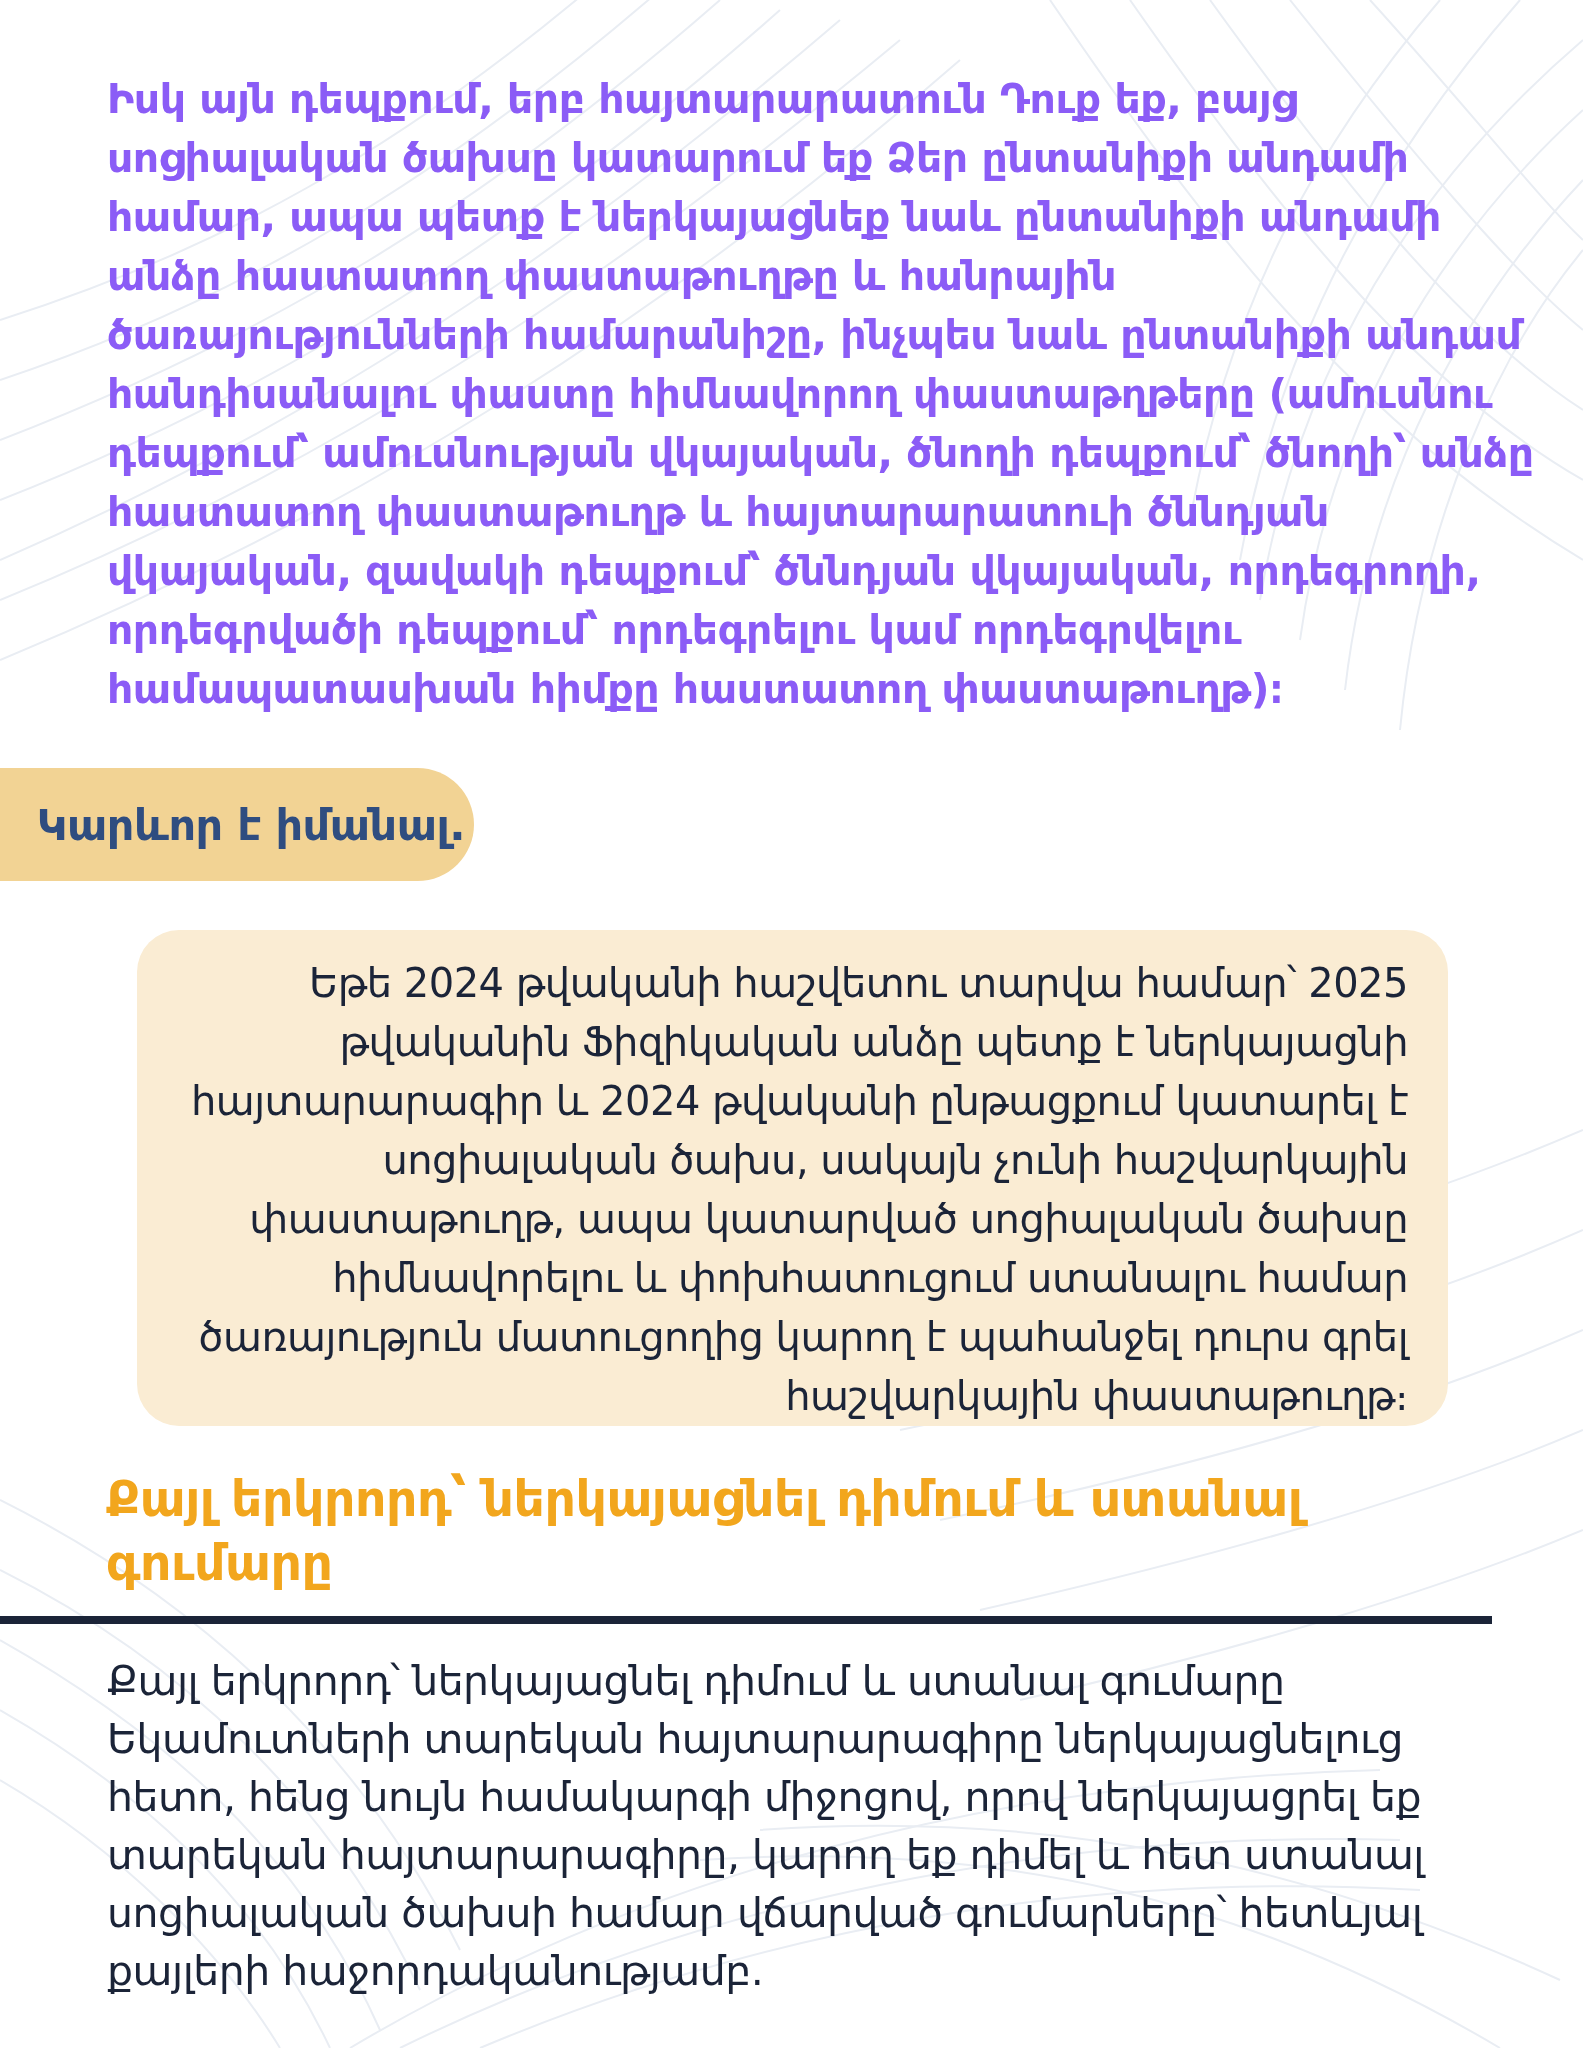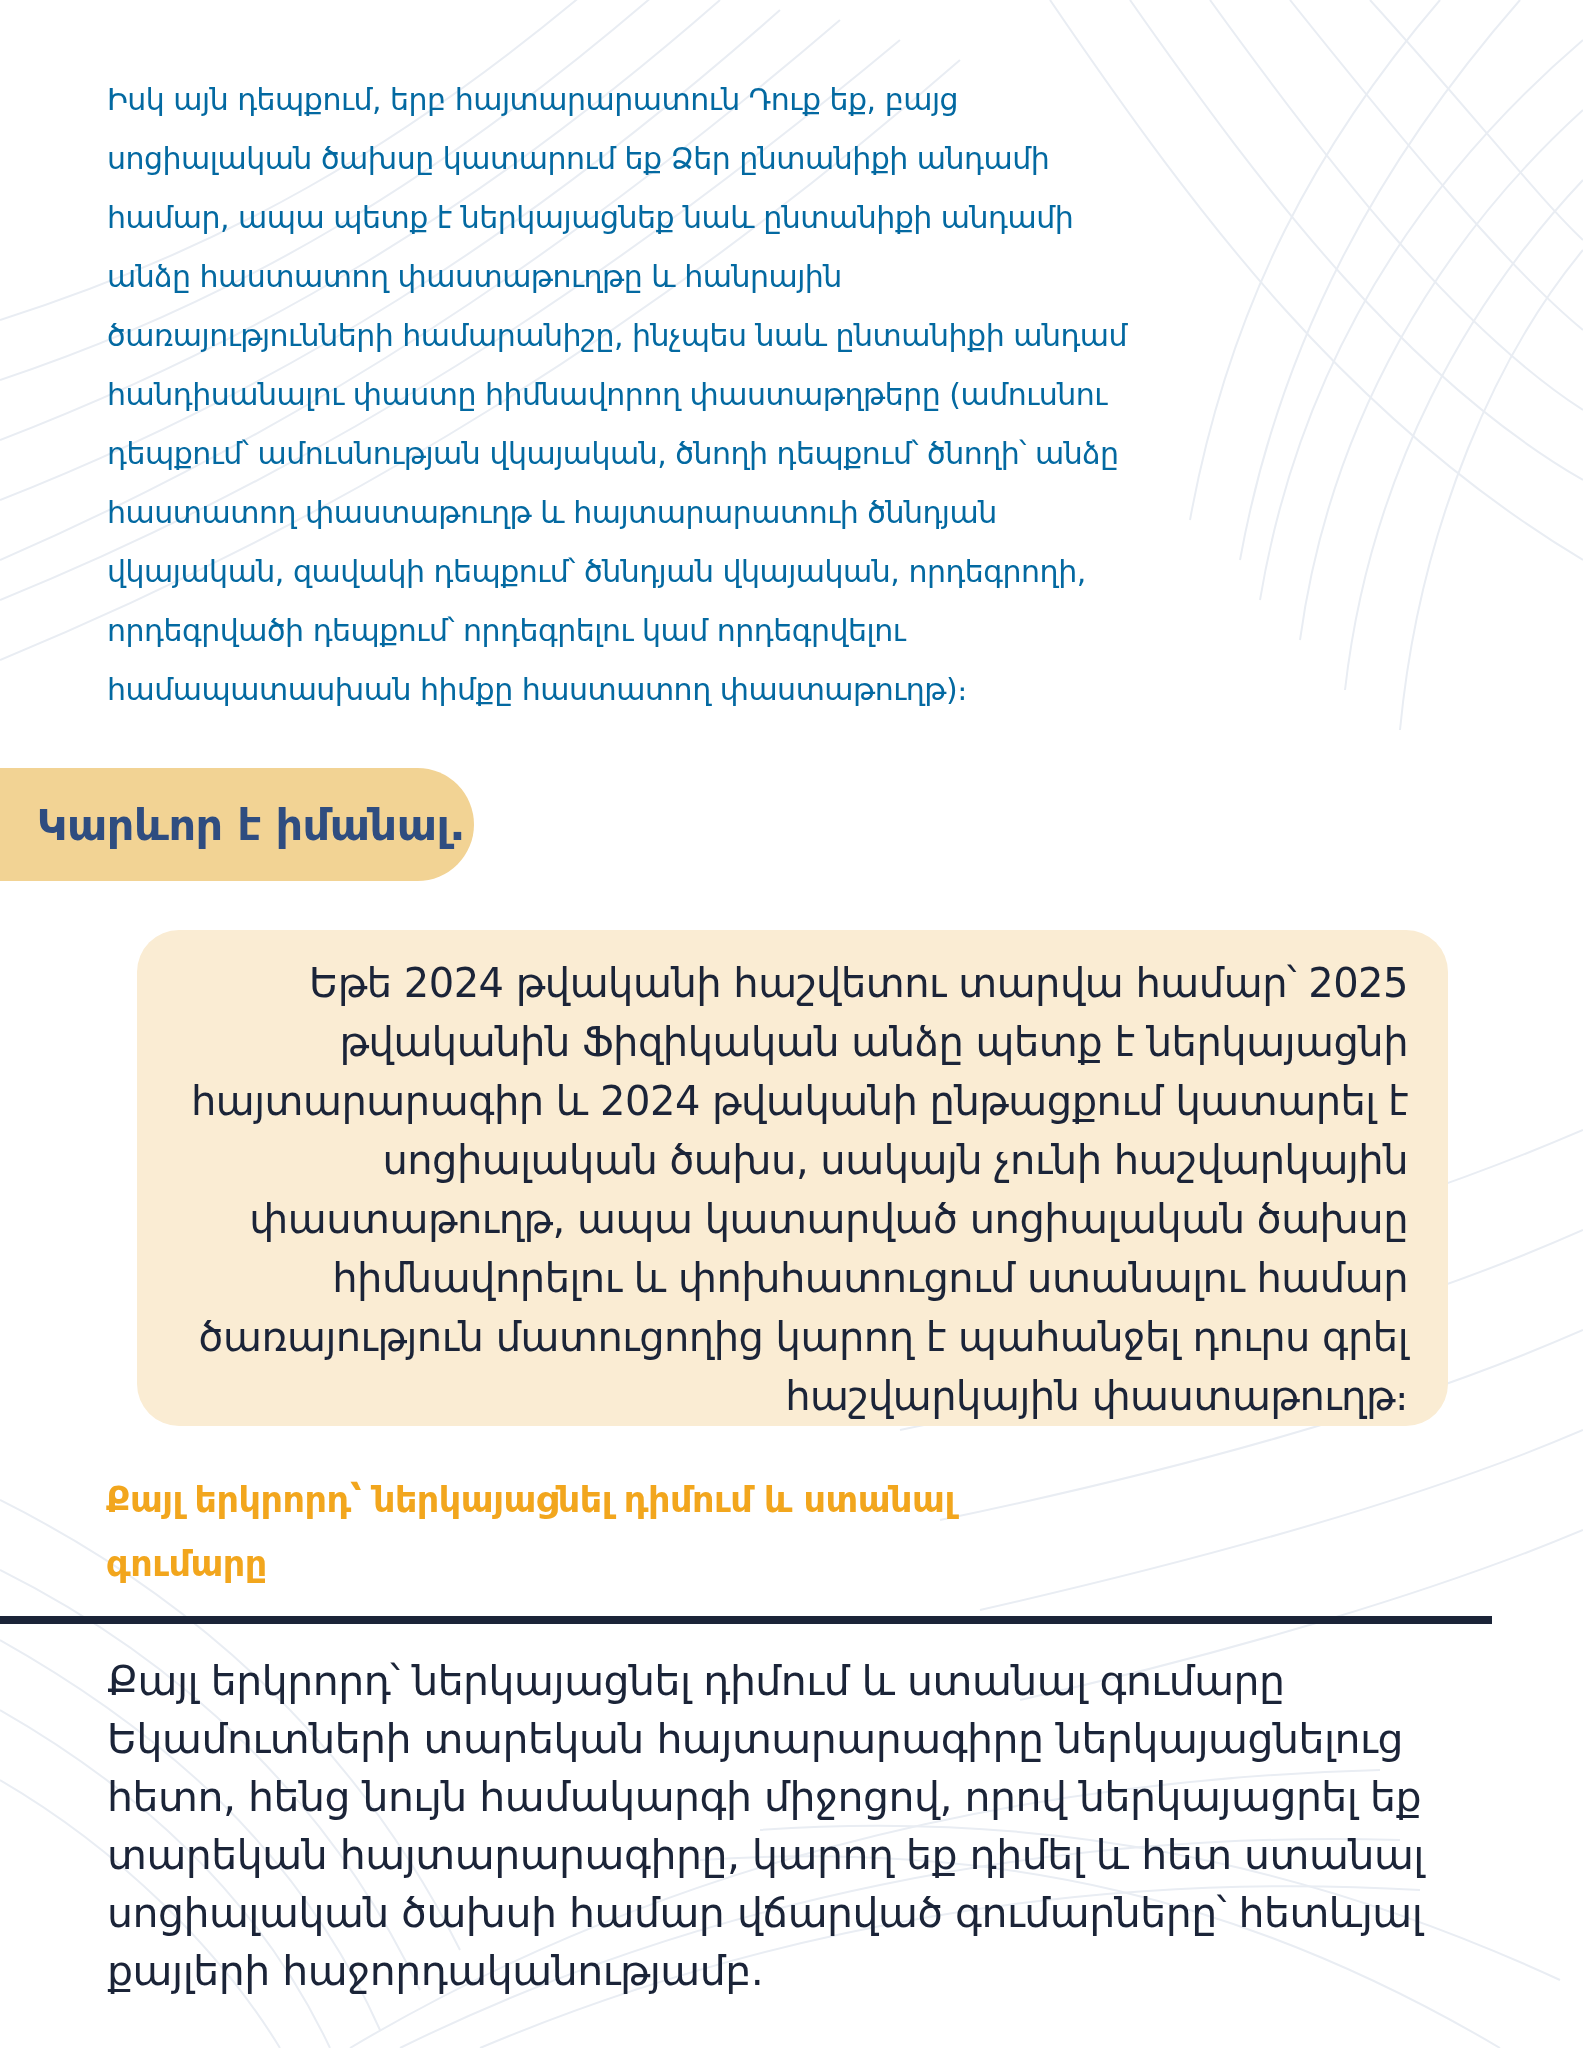--- a/index.html
+++ b/index.html
@@ -15,25 +15,26 @@
   .bg-decor {
     position: absolute;
     left: 0; top: 0;
     width: 1583px; height: 2048px;
     pointer-events: none;
   }
   .intro-paragraph {
     position: absolute;
     left: 107px; top: 70px;
     width: 1446px;
-    font-size: 30px;
+    font-size: 41px;
     line-height: 59px;
     letter-spacing: -0.5px;
-    color: #0369a1;
+    color: #8b5cf6;
     white-space: pre-line;
+    font-weight: bold;
   }
   .pill {
     position: absolute;
     left: 0; top: 768px;
     width: 474px; height: 113px;
     background: #f2d394;
     border-radius: 0 60px 60px 0;
     display: flex;
     align-items: center;
     justify-content: center;
@@ -59,21 +60,21 @@
     line-height: 59px;
     letter-spacing: -0.5px;
     color: #1b2438;
     white-space: pre-line;
     text-align: right;
   }
   .step-heading {
     position: absolute;
     left: 106px; top: 1468px;
     width: 1340px;
-    font-size: 35px;
+    font-size: 49px;
     line-height: 64px;
     font-weight: bold;
     color: #f2a61d;
     letter-spacing: -0.5px;
     white-space: pre-line;
   }
   .divider {
     position: absolute;
     left: 0; top: 1616px;
     width: 1492px; height: 8px;

